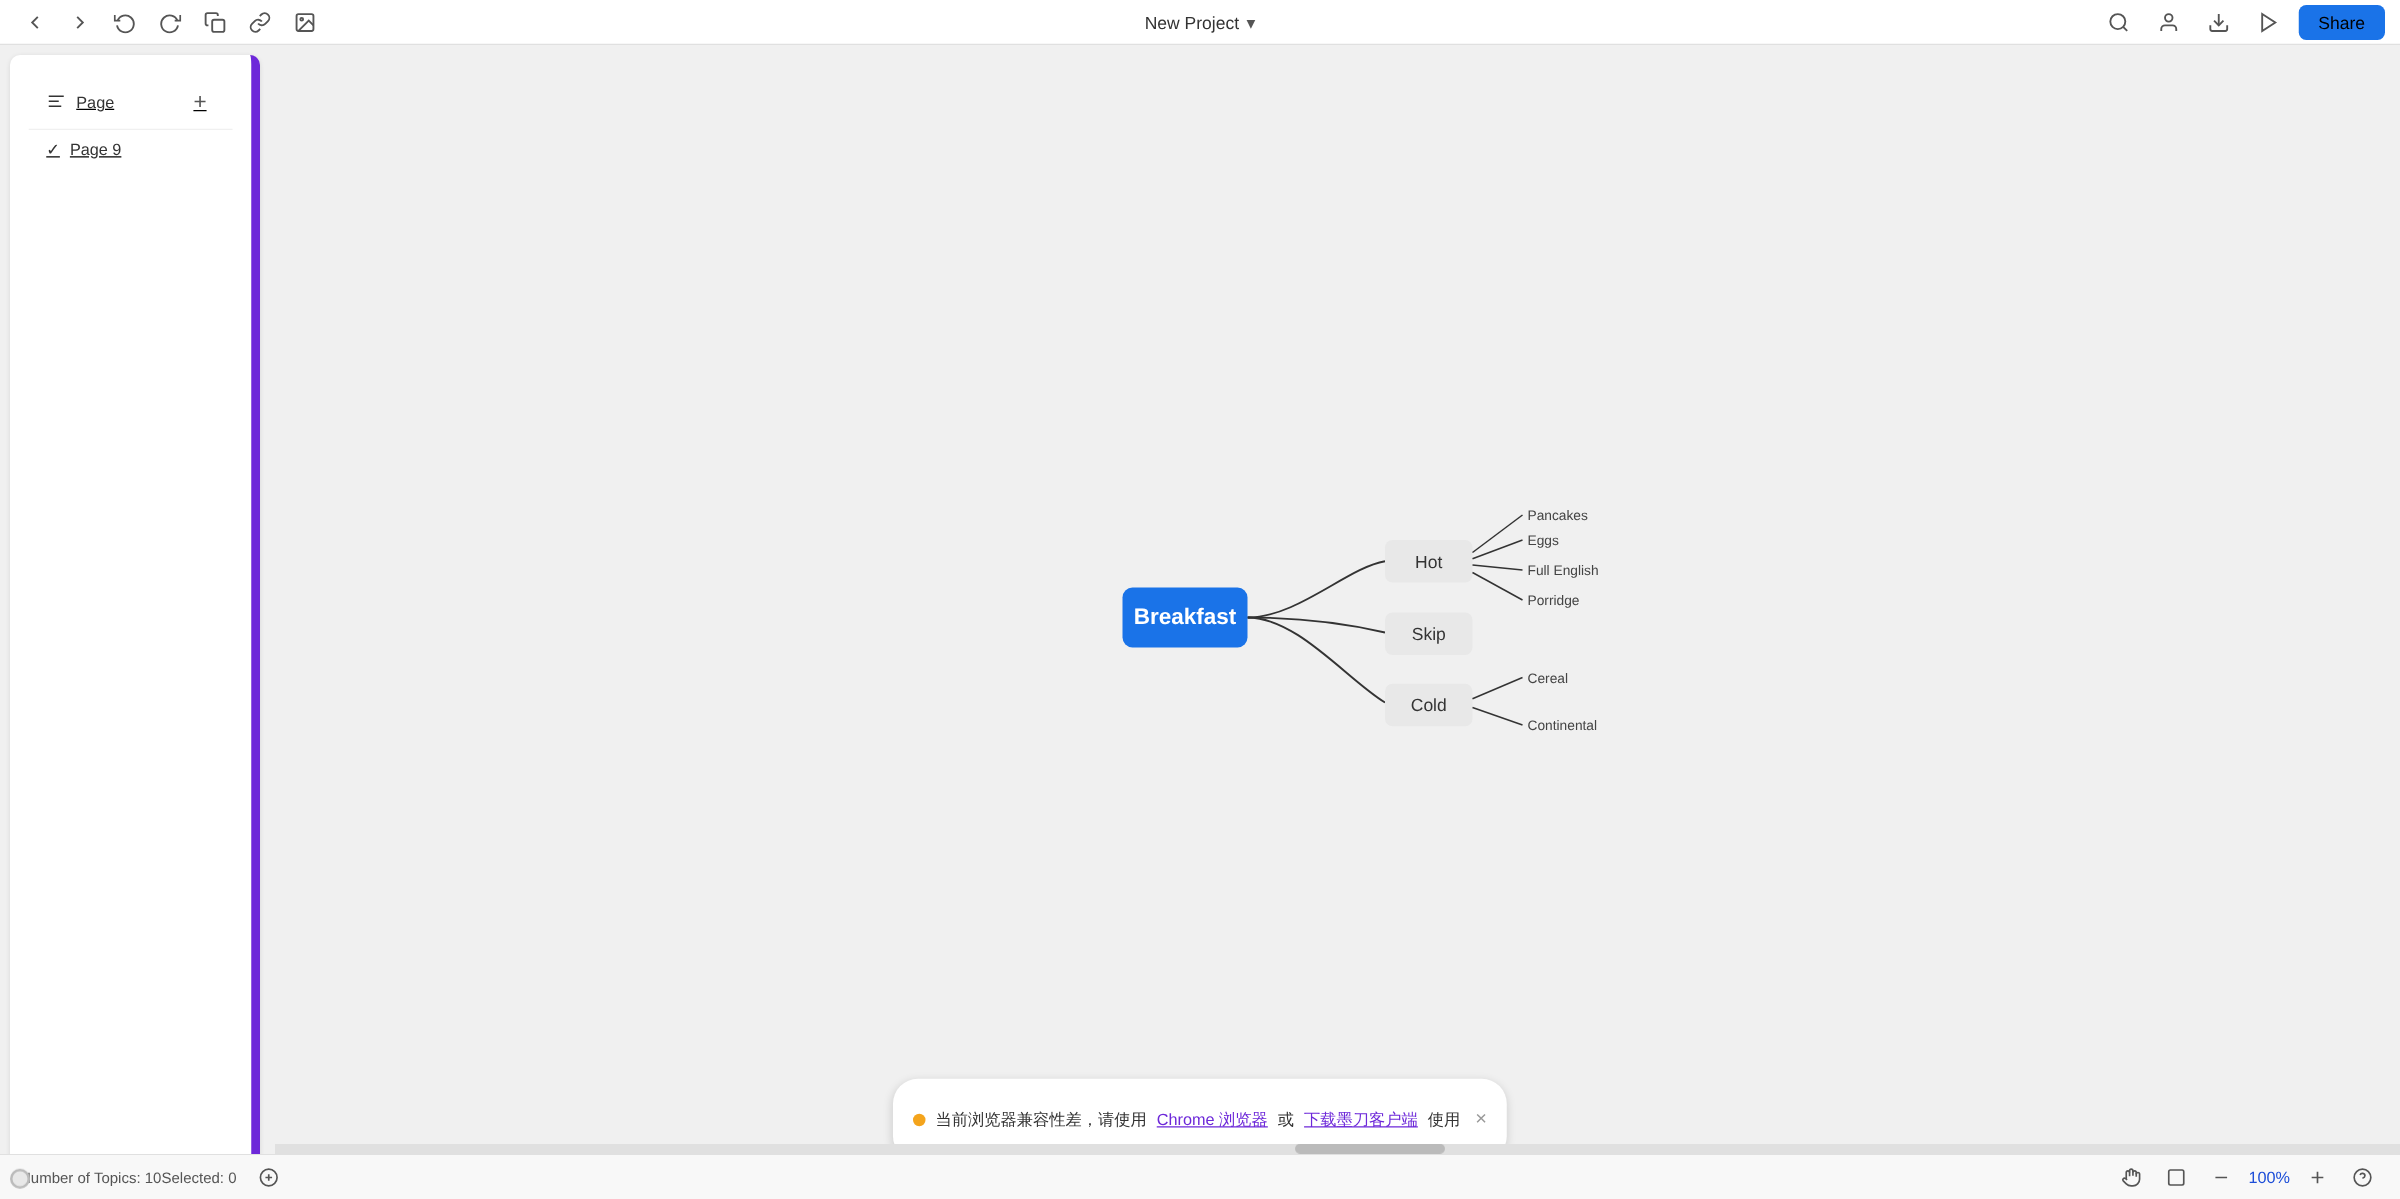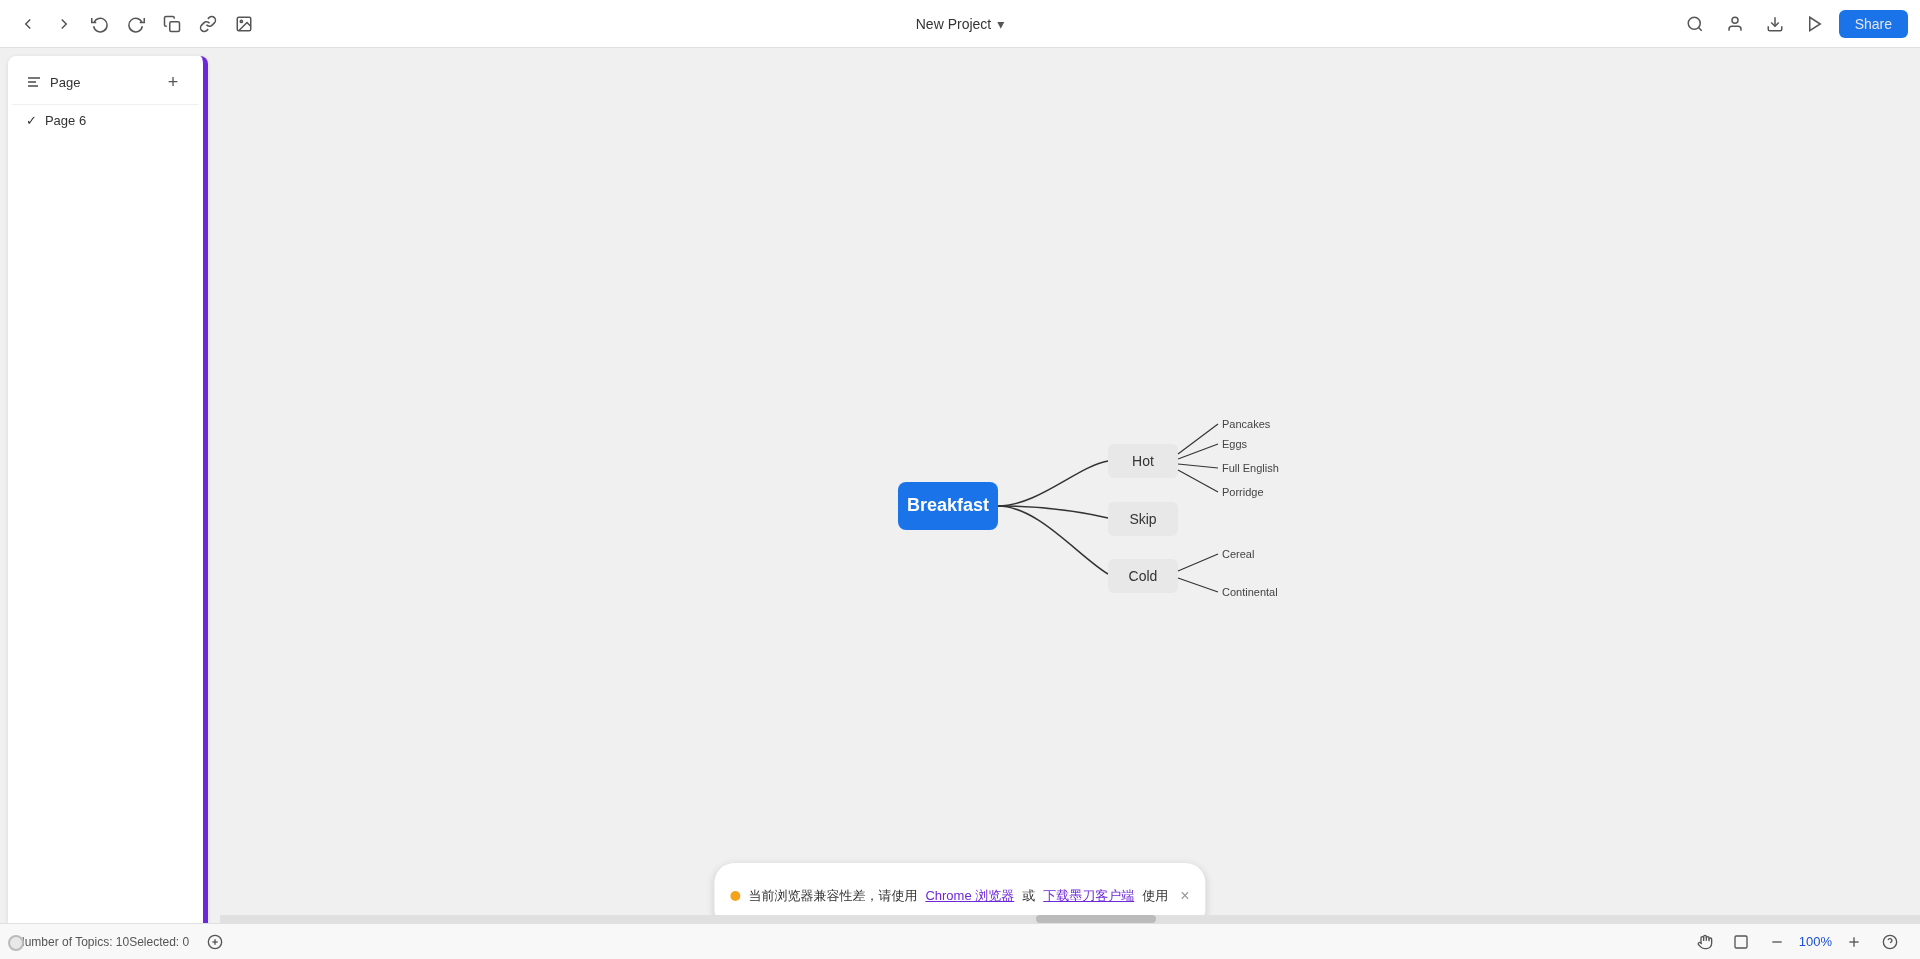--- a/index.html
+++ b/index.html
@@ -1,20 +1,20 @@
 <!DOCTYPE html>
 <html><head>
   <meta charset="utf-8">
   <style>
     * { box-sizing: border-box; margin: 0; padding: 0; }
     body { font-family: -apple-system, BlinkMacSystemFont, 'Segoe UI', sans-serif; background: #f0f0f0; overflow: hidden; height: 959px; width: 1920px; }
 
     
     .toolbar {
-      height: 48px;
+      height: 36px;
       background: #fff;
       border-bottom: 1px solid #e0e0e0;
       display: flex;
       align-items: center;
       padding: 0 12px;
       position: relative;
       z-index: 10;
     }
     .toolbar-left {
       display: flex;
@@ -47,45 +47,46 @@
       border-radius: 4px;
       display: flex;
       align-items: center;
       justify-content: center;
       color: #555;
       font-size: 16px;
     }
     .toolbar-btn svg { width: 18px; height: 18px; }
     .share-btn {
       background: #1a73e8;
-      color: #e5e5e5;
+      color: #000000;
       border: none;
       border-radius: 6px;
       padding: 6px 16px;
       font-size: 14px;
       font-weight: 500;
       cursor: pointer;
     }
 
     
     .main-layout {
       display: flex;
       height: calc(959px - 44px);
     }
 
     
     .sidebar {
       width: 200px;
       background: #fff;
-      border-right: 5px solid #6d28d9;
-      padding: 4px;
+      border-right: 7px solid #6d28d9;
+      padding: 15px;
       flex-shrink: 0;
       margin: 8px;
       border-radius: 8px;
       box-shadow: 0 1px 4px rgba(0,0,0,0.1);
+      text-decoration: underline;
     }
     .sidebar-header {
       display: flex;
       align-items: center;
       justify-content: space-between;
       padding: 10px 14px;
       border-bottom: 1px solid #f0f0f0;
     }
     .sidebar-header-left {
       display: flex;
@@ -325,21 +326,21 @@
           <line x1="3" y1="6" x2="21" y2="6"></line>
             <line x1="3" y1="12" x2="15" y2="12"></line>
             <line x1="3" y1="18" x2="18" y2="18"></line>
         </svg>
         <span>Page</span>
       </div>
       <button class="sidebar-add-btn">+</button>
     </div>
     <div class="sidebar-page-item">
       <span class="check-icon">✓</span>
-      <span>Page 6</span>
+      <span>Page 9</span>
     </div>
   </div>
 
   <div class="canvas-area">
     <div class="mindmap-container">
       <svg class="mindmap-svg" width="600" height="420" viewBox="0 0 600 420">
 
         <path class="branch" d="M230,210 C270,210 310,170 340,165"></path>
 
         <path class="branch" d="M230,210 C270,210 310,215 340,222"></path>

